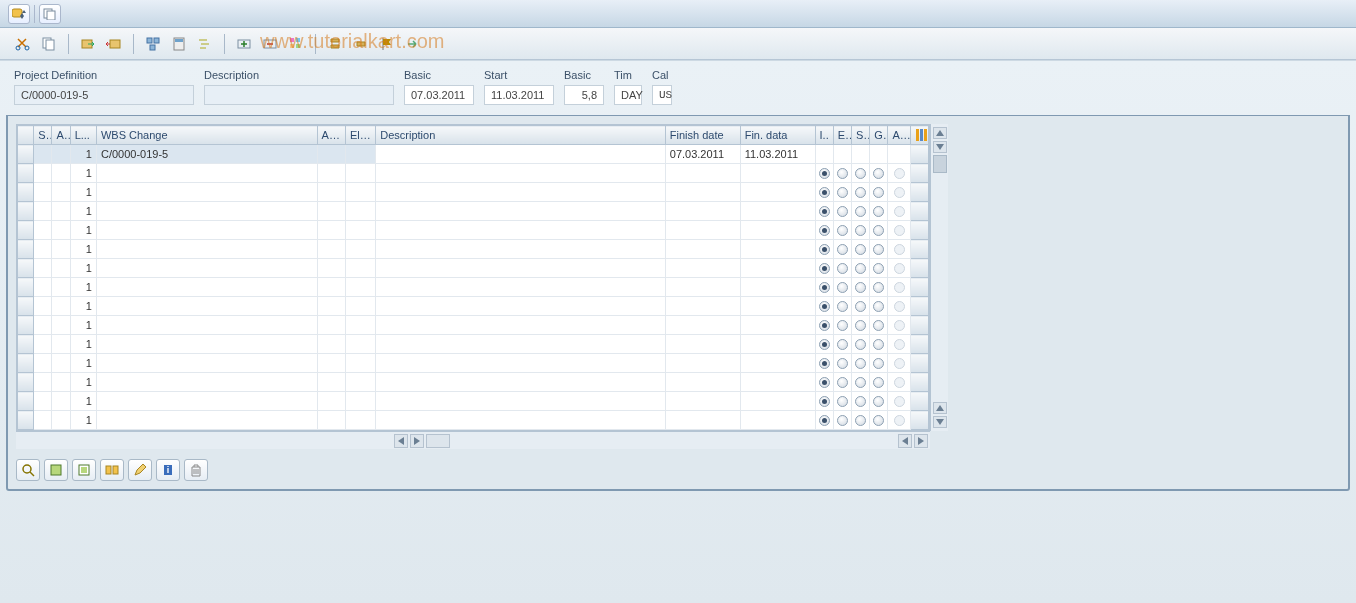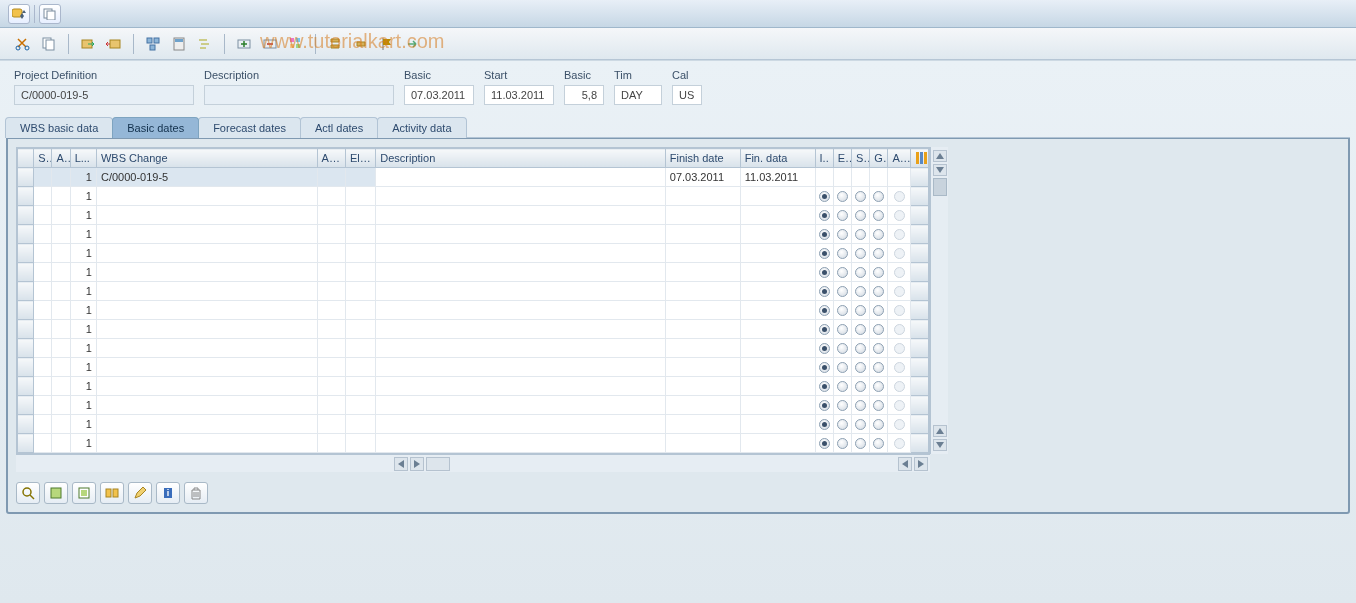--- a/index.html
+++ b/index.html
@@ -70,22 +70,22 @@
     background:#e6eef7; border:1px solid #c4d0da; padding:2px 6px;
     color:#444; height:20px; display:flex; align-items:center;
     margin-right:6px;
   }
   .hdr-col .val.ro { background:#e7eff6; }
   .hdr-col .val.white { background:#fff; }
   .w-projdef { width:180px; }
   .w-desc   { width:190px; }
   .w-date   { width:70px; }
   .w-dur    { width:40px; text-align:right; justify-content:flex-end;}
-  .w-unit   { width:48px; }
-  .w-cal    { width:30px; }
+  .w-unit   { width:28px; }
+  .w-cal    { width:20px;font-family:Liberation Mono, monospace; }
 
   
   .tab-strip { display:flex; align-items:flex-end; gap:0; margin-top:2px; }
   .tab {
     padding:4px 14px;
     background:#dbe6ef;
     border:1px solid #b2c4d5;
     border-bottom:none;
     border-top-left-radius:4px; border-top-right-radius:4px;
     color:#2d4a6e; cursor:pointer;
@@ -326,28 +326,20 @@
     <div class="hdr-col">
       <label>Tim</label>
       <div class="val white w-unit">DAY</div>
     </div>
     <div class="hdr-col">
       <label>Cal</label>
       <div class="val white w-cal">US</div>
     </div>
   </div>
 
-  <div class="tab-strip">
-    <div class="tab">WBS basic data</div>
-    <div class="tab active">Basic dates</div>
-    <div class="tab">Forecast dates</div>
-    <div class="tab">Actl dates</div>
-    <div class="tab">Activity data</div>
-    <div class="spacer"></div>
-  </div>
 
   <div class="grid-frame">
     <div class="grid-wrap">
       <div class="grid">
         <table class="grid-tbl">
           <colgroup>
             <col style="width:16px">
               <col style="width:18px">
               <col style="width:18px">
             <col style="width:26px">

